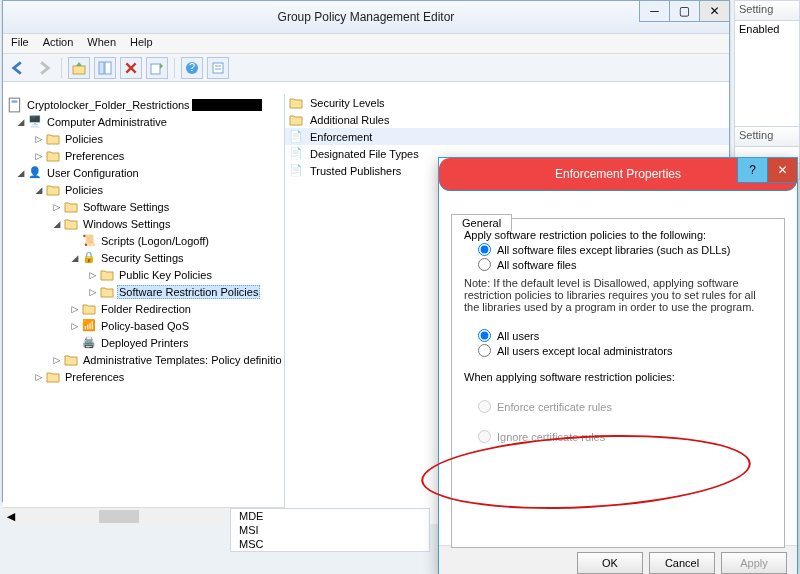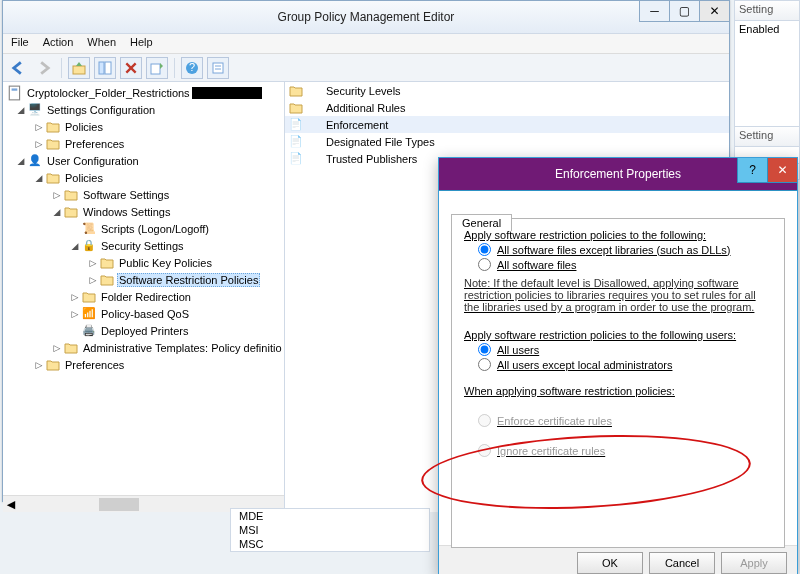--- a/index.html
+++ b/index.html
@@ -9,49 +9,49 @@
   .titlebar .t { flex:1; text-align:center; font-size:12px; color:#222;}
   .winbtns { display:flex; gap:0; position:absolute; right:0; top:0;}
   .winbtn { width:30px; height:21px; border:1px solid #8aa8c6; border-top:none; border-right:none; display:flex; align-items:center; justify-content:center; background:#eaf1f9; font-size:12px; cursor:default;}
   .winbtn.close { background:#e9e9e9;}
   .menubar { height:20px; display:flex; gap:14px; padding:2px 8px; border-bottom:1px solid #dcdcdc; background:#f6f6f6;}
   .menubar span { color:#111;}
   .toolbar { height:28px; display:flex; align-items:center; gap:4px; padding:2px 4px; background:#f1f4f8; border-bottom:1px solid #cfd9e6;}
   .tbtn { width:22px; height:22px; border:1px solid transparent; display:flex; align-items:center; justify-content:center;}
   .tbtn.b { border:1px solid #b8c7dd; background:#eaf1f9;}
   .tbtn svg { width:14px; height:14px;}
-  .content { display:flex; height:calc(100% - 70px);}
+  .content { display:flex; height:calc(100% - 70px);margin-top:12px;}
   .tree { width:282px; border-right:1px solid #cfd9e6; overflow:auto; padding:2px 0 0 2px; background:#fff; position:relative;}
   .node { display:flex; align-items:center; height:17px; white-space:nowrap;}
   .tw { width:12px; text-align:center; color:#555; font-size:9px;}
   .ic { width:16px; height:14px; margin-right:2px; display:inline-flex; align-items:center; justify-content:center;}
   .node .lbl { padding:0 2px;}
   .node.sel .lbl { background:#cde6ff; border:1px dotted #6aa6de; padding:0 1px;}
   .list { flex:1; background:#fff;}
   .list .hdr { height:20px; background:linear-gradient(#fefefe,#eef1f5); border-bottom:1px solid #cfd9e6; padding:2px 6px; color:#777;}
-  .list .row { height:17px; padding:1px 3px; display:flex; align-items:center; gap:20px;}
+  .list .row { height:17px; padding:1px 3px; display:flex; align-items:center; gap:4px;}
   .list .row.sel { background:#e8f0fb;}
   svg.folder { width:14px; height:12px;}
   .scrollb { position:absolute; left:0; bottom:0; right:0; height:17px; background:#f0f0f0; border-top:1px solid #ddd; display:flex; align-items:center;}
   .sbthumb { width:40px; height:13px; background:#cfcfcf; margin-left:80px;}
   
   .sidepanel { position:absolute; top:0; right:0; width:66px; height:180px; background:#fff; border:1px solid #cfd9e6; }
   .sidepanel .sh { height:20px; background:linear-gradient(#fefefe,#eef1f5); border-bottom:1px solid #cfd9e6; padding:2px 4px; font-weight:normal; color:#555;}
   .sidepanel .sv { padding:2px 4px;}
   
   .dlg { position:absolute; width:360px; height:418px; left:438px; top:157px; border:1px solid #3a9ed8; background:#fff; box-shadow:0 4px 14px rgba(0,0,0,.3);}
-  .dlg .titlebar { background:#701a75; border-bottom:1px solid #2d92c4; height:26px;}
+  .dlg .titlebar { background:#ef4444; border-bottom:1px solid #2d92c4; height:26px;border-radius:11px;}
   .dlg .titlebar .t { color:#fff; font-size:12px;}
   .dlg .winbtns .winbtn { height:25px; border-color:#2d92c4; background:#63c3ed;}
   .dlg .winbtns .winbtn.close{ background:#d04a3a; color:#fff;}
   .dlg .body { padding:10px 12px; height:calc(100% - 62px); position:relative;}
   .tabhdr { display:flex;}
   .tab { border:1px solid #b5b5b5; border-bottom:none; padding:2px 10px; background:#fff; position:relative; top:13px;}
   .tabpane { border:1px solid #b5b5b5; height:330px; padding:10px 12px; background:#fff;}
-  .grp { margin-bottom:14px;text-decoration:underline;}
+  .grp { margin-bottom:14px;}
   .opt { display:flex; align-items:center; gap:6px; margin:2px 0 2px 14px;}
   .opt input{ margin:0;}
   .opt.dis { color:#999;margin-top:17px;}
   .note { font-size:11px; color:#333; margin:6px 0 16px 0;}
   .btnrow { height:34px; display:flex; align-items:center; justify-content:flex-end; gap:6px; padding:0 10px; background:#f1f1f1; border-top:1px solid #ddd;}
   .pbtn { min-width:66px; height:22px; border:1px solid #9f9f9f; background:linear-gradient(#fdfdfd,#e6e6e6); padding:0 10px;}
   .pbtn.dis { color:#999;}
   .circle { position:absolute; border:2px solid #d31212; border-radius:50%; pointer-events:none;}
   
   .extraList { position:absolute; left:230px; top:508px; background:#fff; border:1px solid #cfd9e6; width:200px;}
@@ -135,21 +135,21 @@
               <rect x="2" y="1" width="9" height="12" fill="#fff" stroke="#888"></rect>
               <rect x="4" y="3" width="5" height="2" fill="#7aa6da"></rect>
             </svg>
           </span>
         <span class="lbl">Cryptolocker_Folder_Restrictions</span>
         <span class="redact"></span>
       </div>
       <div class="node" style="padding-left:10px">
           <span class="tw">◢</span>
           <span class="ic">🖥️</span>
-          <span class="lbl">Settings Configuration</span>
+          <span class="lbl">Computer Administrative</span>
         </div>
       <div class="node" style="padding-left:28px">
           <span class="tw">▷</span>
           <span class="ic">
             <svg class="folder" viewBox="0 0 14 12">
               <path d="M1 2h4l1 1h7v8H1z" fill="#fce39b" stroke="#c7a24a"></path>
             </svg>
           </span>
           <span class="lbl">Policies</span>
         </div>
@@ -330,21 +330,20 @@
             <input type="radio" name="g1" checked="" style="">
             <span>All software files except libraries (such as DLLs)</span>
           </label>
         <label class="opt">
             <input type="radio" name="g1" style="">
             <span>All software files</span>
           </label>
         <div class="note">Note:   If the default level is Disallowed, applying software restriction policies to libraries requires you to set rules for all the libraries used by a program in order to use the program.</div>
       </div>
       <div class="grp">
-        <div>Apply software restriction policies to the following users:</div>
         <label class="opt">
             <input type="radio" name="g2" checked="" style="">
             <span>All users</span>
           </label>
         <label class="opt">
             <input type="radio" name="g2" style="">
             <span>All users except local administrators</span>
           </label>
       </div>
       <div class="grp" style="position:relative">

